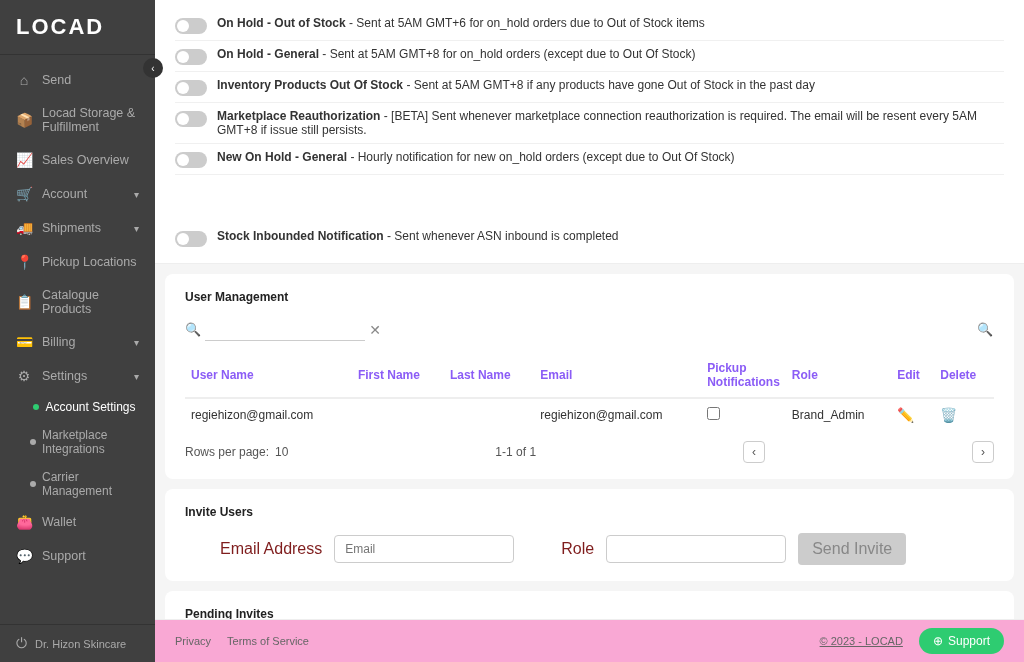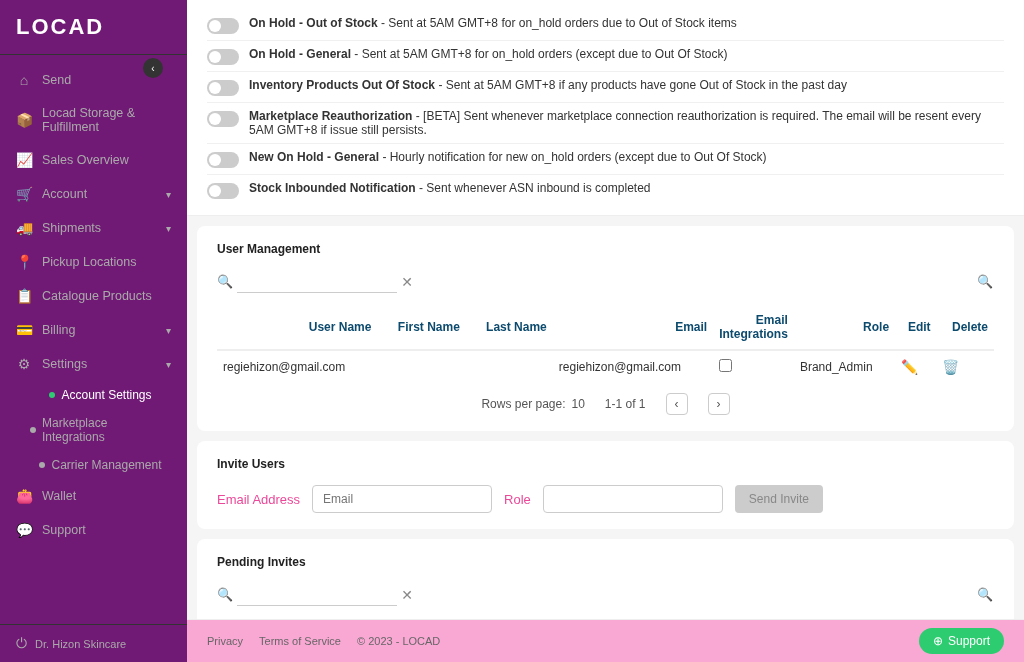--- a/index.html
+++ b/index.html
@@ -1,21 +1,21 @@
 <!DOCTYPE html>
 <html><head>
   <meta charset="utf-8">
   <style>
     * { box-sizing: border-box; margin: 0; padding: 0; }
     body { font-family: -apple-system, BlinkMacSystemFont, 'Segoe UI', sans-serif; font-size: 13px; background: #f5f5f5; display: flex; height: 662px; overflow: hidden; }
 
     
     .sidebar {
-      width: 187px;
-      background: #701a75;
+      width: 155px;
+      background: #404040;
       color: #ccc;
       display: flex;
       flex-direction: column;
       flex-shrink: 0;
       height: 662px;
     }
     .sidebar-logo {
       padding: 14px 16px;
       border-bottom: 1px solid #333;
     }
@@ -100,21 +100,21 @@
     }
     .notif-row {
       display: flex;
       align-items: flex-start;
       padding: 6px 0;
       gap: 10px;
       font-size: 12px;
       color: #333;
       border-bottom: 1px solid #f0f0f0;
     }
-    .notif-row:last-child { border-bottom: none; }
+    .notif-row:last-child { border-bottom: none; margin-top: 48px; }
     .toggle-switch {
       width: 32px;
       height: 16px;
       background: #ccc;
       border-radius: 8px;
       flex-shrink: 0;
       margin-top: 2px;
       position: relative;
       cursor: pointer;
     }
@@ -159,34 +159,34 @@
       width: 160px;
       background: transparent;
     }
     .search-icon-sm { color: #888; font-size: 13px; }
     .clear-btn { background: none; border: none; cursor: pointer; color: #888; font-size: 14px; }
     .search-right { margin-left: auto; }
 
     
     table { width: 100%; border-collapse: collapse; font-size: 12px; }
     thead tr { border-bottom: 2px solid #eee; }
-    th { padding: 8px 6px; text-align: right; color: #0c4a6e; font-weight: 600; font-size: 12px; }
+    th { padding: 8px 6px; text-align: left; color: #8b5cf6; font-weight: 600; font-size: 12px; }
     td { padding: 8px 6px; color: #333; vertical-align: middle; }
 
     .checkbox-cell { width: 20px; }
     .checkbox-cell input[type=checkbox] { accent-color: #2ecc71; }
 
     .role-badge { color: #333; font-size: 12px; }
     .edit-btn { background: none; border: none; cursor: pointer; color: #555; font-size: 14px; }
     .delete-btn { background: none; border: none; cursor: pointer; color: #e53935; font-size: 14px; }
 
     .table-footer {
       display: flex;
       align-items: center;
-      justify-content: center;
+      justify-content: space-between;
       font-size: 12px;
       color: #555;
       padding-top: 10px;
       gap: 20px;
     }
     .table-footer .pagination-btn {
       background: none;
       border: 1px solid #ccc;
       border-radius: 4px;
       width: 22px;
@@ -196,51 +196,51 @@
       font-size: 12px;
       color: #555;
     }
 
     
     .invite-form {
       display: flex;
       align-items: center;
       gap: 12px;
     }
-    .invite-form label { font-size: 13px; color: #ec4899; white-space: nowrap; }
+    .invite-form label { font-size: 16px; color: #7f1d1d; white-space: nowrap; margin-left: 35px; }
     .invite-form input, .invite-form select {
       border: 1px solid #ccc;
       border-radius: 4px;
       padding: 6px 10px;
       font-size: 12px;
       outline: none;
     }
     .invite-form input { width: 180px; }
     .send-invite-btn {
       background: #ccc;
       color: #888;
       border: none;
       border-radius: 4px;
       padding: 7px 14px;
-      font-size: 12px;
+      font-size: 16px;
       cursor: not-allowed;
     }
 
     
     .page-footer {
       background: #f9a8d4;
       border-top: 1px solid #eee;
       padding: 8px 20px;
       display: flex;
       align-items: center;
       font-size: 11px;
       color: #666;
       gap: 16px;
     }
-    .page-footer .footer-center { flex: 1; text-align: left; }
+    .page-footer .footer-center { flex: 1; text-align: right; text-decoration: underline; }
     .support-btn {
       background: #2ecc71;
       color: white;
       border: none;
       border-radius: 20px;
       padding: 6px 14px;
       font-size: 12px;
       cursor: pointer;
       display: flex; align-items: center; gap: 5px;
     }
@@ -328,21 +328,21 @@
 </nav>
 
 <button class="sidebar-collapse-btn">‹</button>
 
 <div class="main">
   <div class="main-content">
 
     <div class="notification-list">
       <div class="notif-row">
         <div class="toggle-switch"></div>
-        <span><strong>On Hold - Out of Stock</strong> <span>- Sent at 5AM GMT+8 for on_hold orders due to Out of Stock items</span></span>
+        <span><strong>On Hold - Out of Stock</strong> <span>- Sent at 5AM GMT+6 for on_hold orders due to Out of Stock items</span></span>
       </div>
       <div class="notif-row">
         <div class="toggle-switch"></div>
         <span><strong>On Hold - General</strong> <span>- Sent at 5AM GMT+8 for on_hold orders (except due to Out Of Stock)</span></span>
       </div>
       <div class="notif-row">
         <div class="toggle-switch"></div>
         <span><strong>Inventory Products Out Of Stock</strong> <span>- Sent at 5AM GMT+8 if any products have gone Out of Stock in the past day</span></span>
       </div>
       <div class="notif-row">
@@ -369,21 +369,21 @@
         <span class="search-right">🔍</span>
       </div>
 
       <table>
         <thead>
           <tr>
             <th>User Name</th>
             <th>First Name</th>
             <th>Last Name</th>
             <th>Email</th>
-            <th>Email Integrations</th>
+            <th>Pickup Notifications</th>
             <th>Role</th>
             <th>Edit</th>
             <th>Delete</th>
           </tr>
         </thead>
         <tbody>
           <tr>
             <td>regiehizon@gmail.com</td>
             <td></td>
             <td></td>

